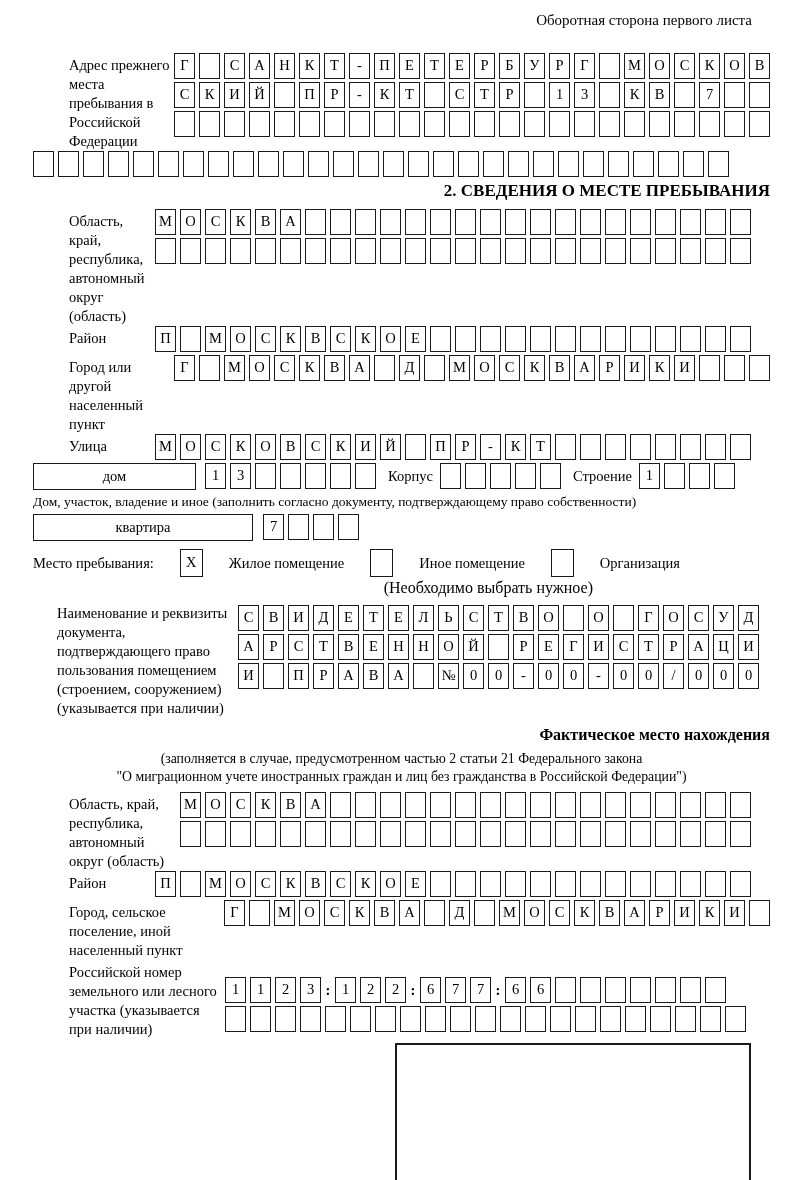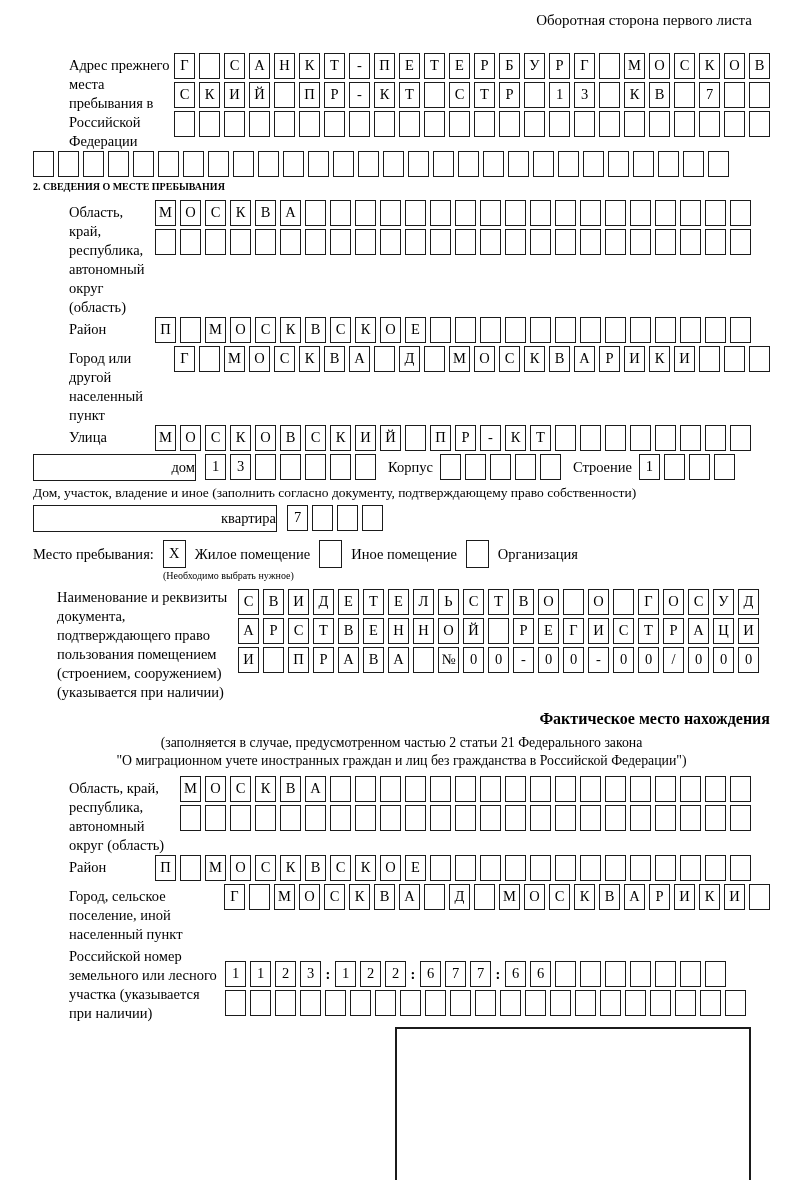--- a/index.html
+++ b/index.html
@@ -33,34 +33,34 @@
   .cell {
     flex: 0 0 auto; width: 21px; height: 26px;
     border: 1.7px solid #1b1b1b;
     text-align: center; line-height: 23px; font-size: 14.5px;
   }
   .colon-sep { flex: 0 0 auto; width: 6px; line-height: 26px; font-weight: 600; text-align: center; }
 
   .note { font-size: 13.5px; text-align: center; line-height: 16px; margin: 2px 0 4px; }
   .note-left { font-size: 13.5px; line-height: 16px; margin: 1px 0 4px; }
 
-  .sec-title { text-align: left; font-weight: bold; font-size: 10px; margin: 4px 0 8px; }
+  .sec-title { text-align: right; font-weight: bold; font-size: 17px; margin: 4px 0 8px; }
 
   .widebox {
     border: 1.7px solid #1b1b1b; height: 27px; line-height: 24px;
-    text-align: right; flex: 0 0 auto;
+    text-align: center; flex: 0 0 auto;
   }
   .dom-box { width: 163px; margin-right: 9px; }
-  .kvart-box { width: 244px; margin-right: 10px; }
+  .kvart-box { width: 220px; margin-right: 10px; }
   .inline-lbl { line-height: 27px; padding: 0 7px 0 12px; flex: 0 0 auto; }
   .dom-row, .kvart-row { display: flex; align-items: flex-start; margin-bottom: 2px; }
 
-  .mesto-row { display: flex; align-items: center; gap: 9px; margin: 6px 0 2px; }
+  .mesto-row { display: flex; align-items: center; gap: 26px; margin: 6px 0 2px; }
   .cb { width: 23px; height: 28px; border: 1.7px solid #1b1b1b; text-align: center; line-height: 25px; flex: 0 0 auto; }
-  .mesto-note { width: 430px; margin-left: 130px; text-align: left; font-size: 10px; margin-bottom: 4px; }
+  .mesto-note { width: 430px; margin-left: 130px; text-align: right; font-size: 16px; margin-bottom: 4px; }
 
   .fact-title { text-align: right; font-weight: bold; font-size: 16px; margin: 8px 0 6px; }
   .fact-note { text-align: center; font-size: 13.8px; line-height: 18px; }
   .fact-notes { margin-bottom: 6px; }
 
   .kad-col { padding-top: 17px; }
 
   .stamp-box {
     width: 356px; height: 174px;
     border: 2px solid #1b1b1b;

